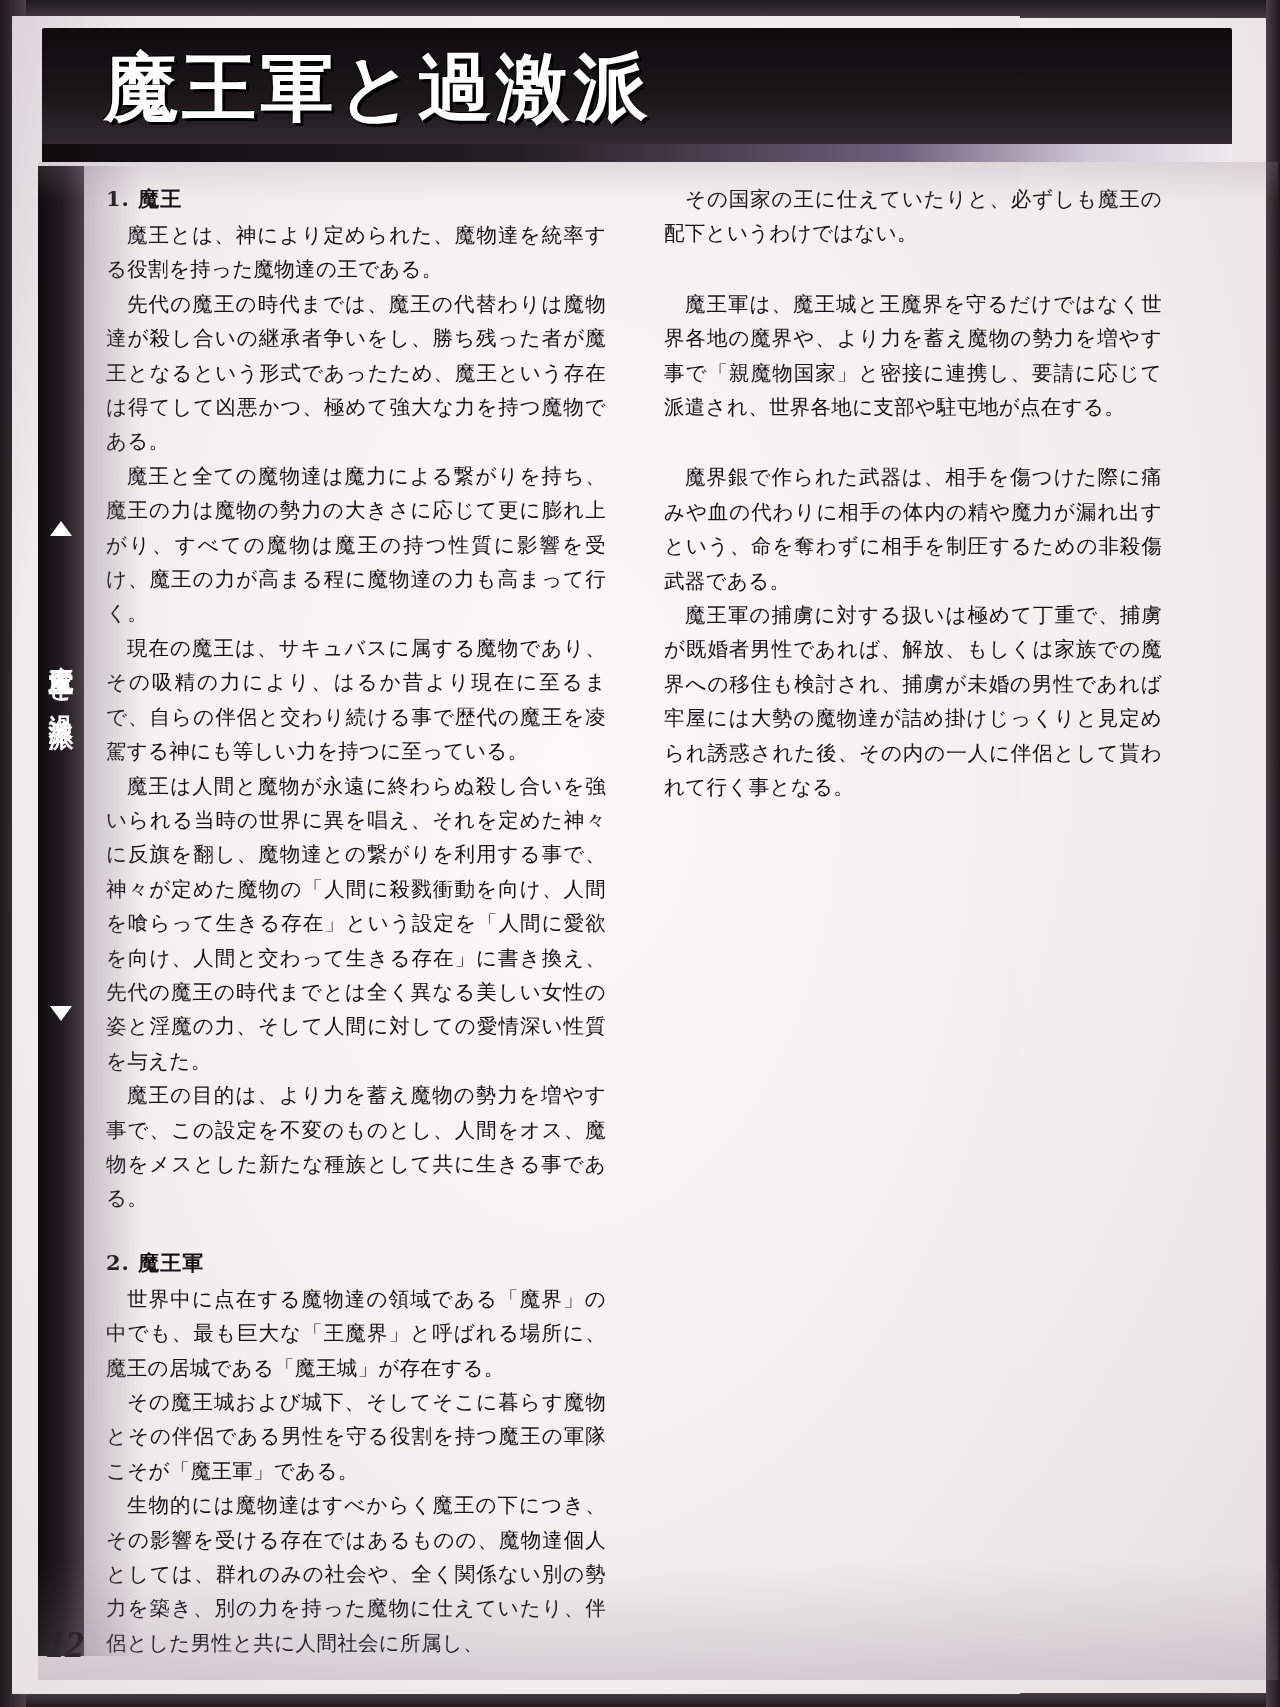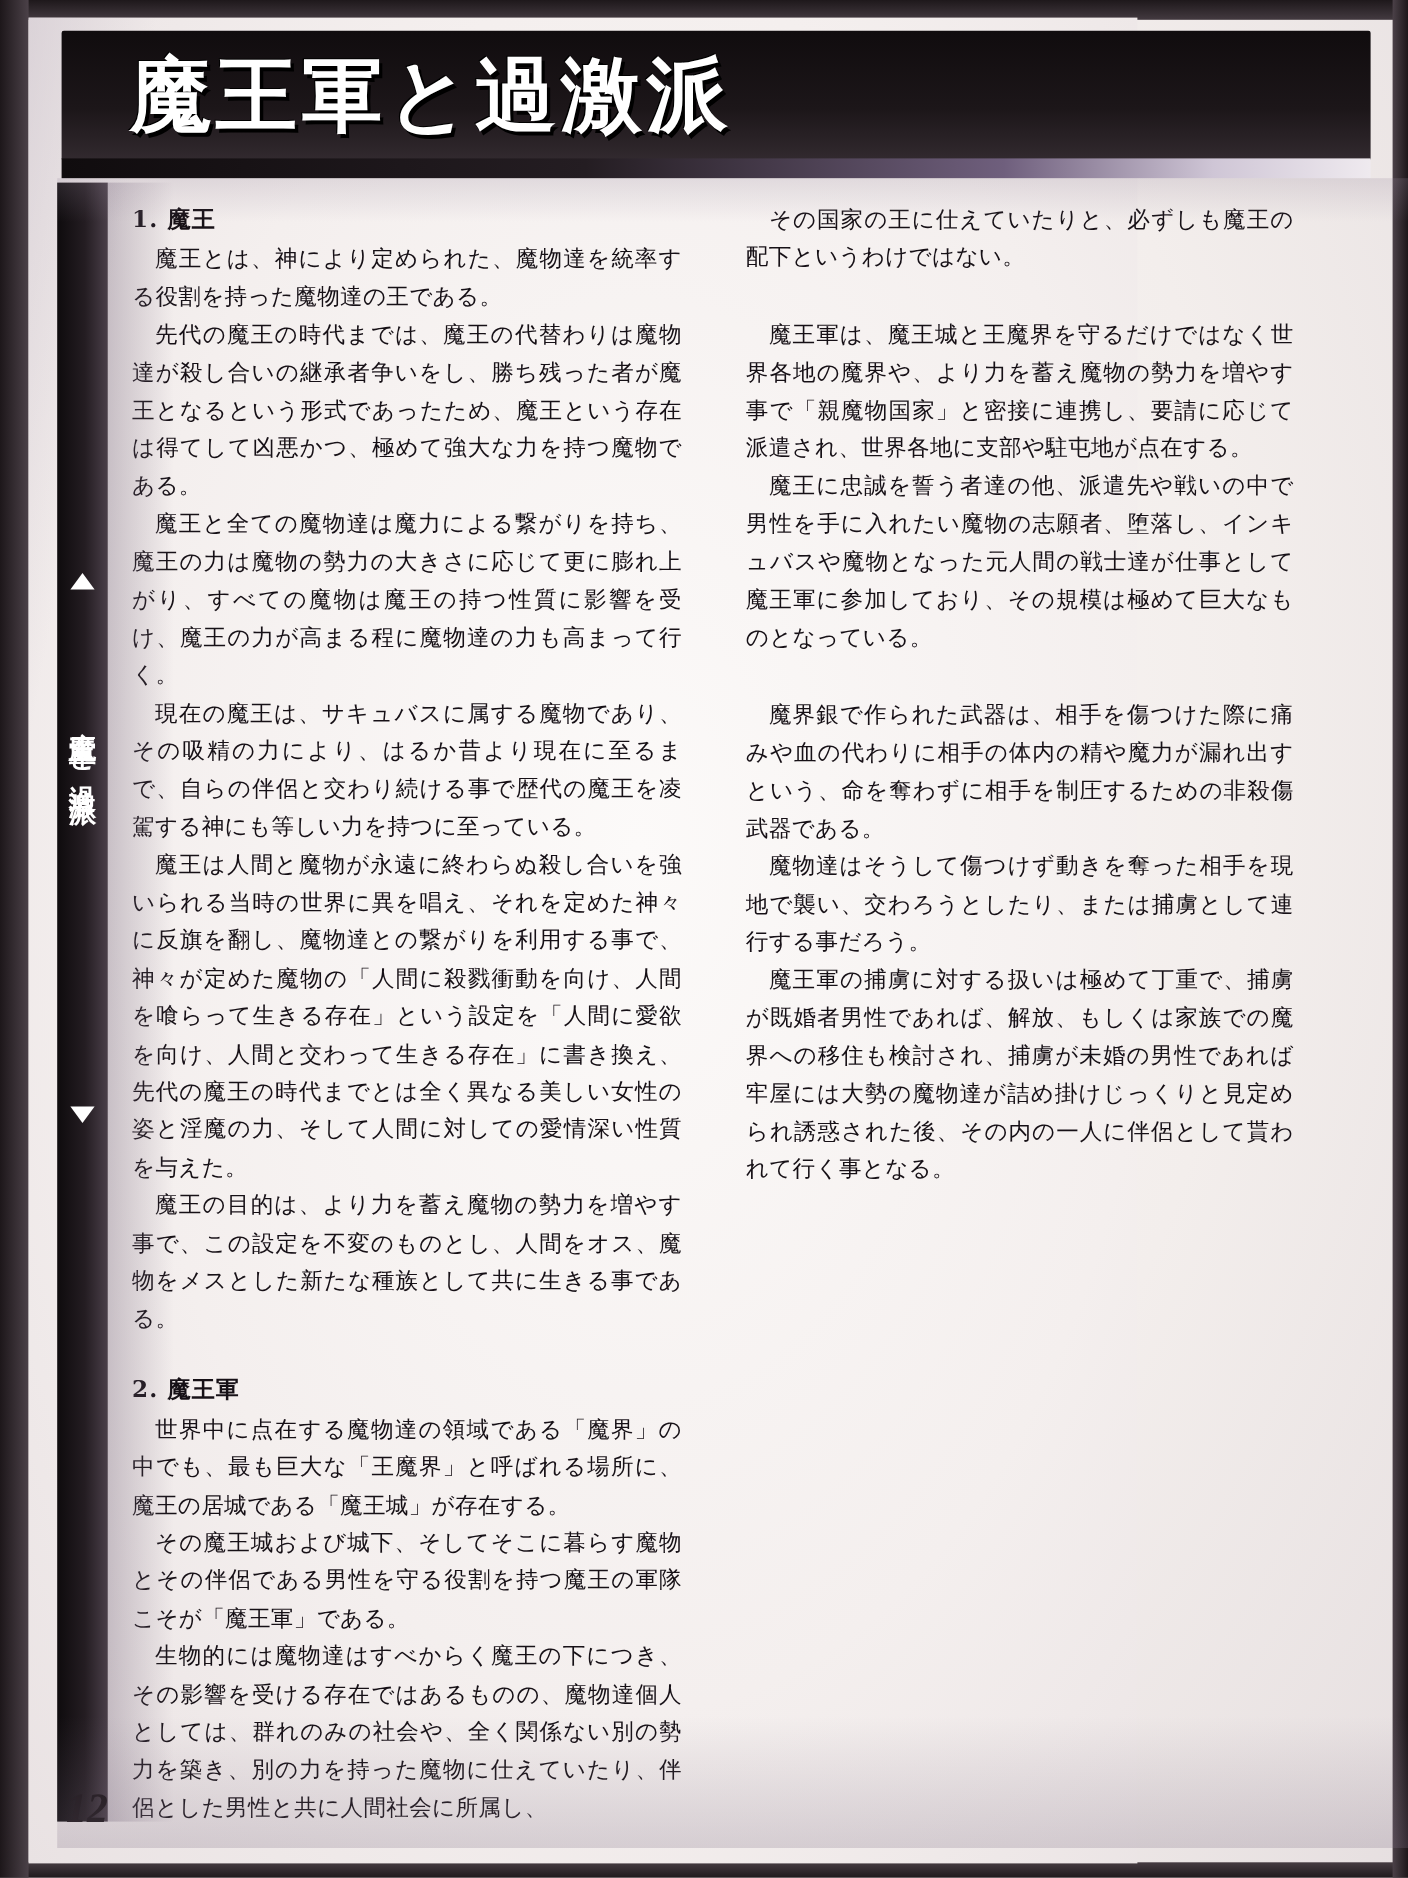--- a/index.html
+++ b/index.html
@@ -34,21 +34,21 @@
   .edge-bottom { bottom: 0; left: 0;  width: 1280px; height: 14px;
                  background: linear-gradient(0deg,#201a1d 0%, #463c42 100%); }
   .edge-left   { top: 0;  left: 0;    width: 26px;  height: 1707px;
                  background: linear-gradient(90deg,#1d171a 0%, #4b4148 100%); }
   .edge-right  { top: 0;  right: 0;   width: 14px;  height: 1707px;
                  background: linear-gradient(270deg,#1d171a 0%, #4b4148 100%); }
 
   
   #sheet {
     position: absolute;
-    left: 26px;
+    left: 12px;
     top: 16px;
     width: 1008px;
     height: 1678px;
     background:
       linear-gradient(100deg, rgba(205,196,205,.55) 0%, rgba(255,255,255,0) 9%),
       radial-gradient(ellipse at 55% 45%, #fcfaf9 0%, #f4efee 60%, #e9e2e3 100%);
   }
 
   
   #title-bar {
@@ -228,26 +228,24 @@
         <p class="para">生物的には魔物達はすべからく魔王の下につき、その影響を受ける存在ではあるものの、魔物達個人としては、群れのみの社会や、全く関係ない別の勢力を築き、別の力を持った魔物に仕えていたり、伴侶とした男性と共に人間社会に所属し、</p>
       </div>
 
       <div class="column col-right">
 
         <p class="para">その国家の王に仕えていたりと、必ずしも魔王の配下というわけではない。</p>
 
         <div class="gap-lg"></div>
 
         <p class="para">魔王軍は、魔王城と王魔界を守るだけではなく世界各地の魔界や、より力を蓄え魔物の勢力を増やす事で「親魔物国家」と密接に連携し、要請に応じて派遣され、世界各地に支部や駐屯地が点在する。</p>
-        <p class="para">魔王に忠誠を誓う者達の他、派遣先や戦いの中で男性を手に入れたい魔物の志願者、堕落し、インキュバスや魔物となった元人間の戦士達が仕事として魔王軍に参加しており、その規模は極めて巨大なものとなっている。</p>
 
         <div class="gap-lg"></div>
 
         <p class="para">魔界銀で作られた武器は、相手を傷つけた際に痛みや血の代わりに相手の体内の精や魔力が漏れ出すという、命を奪わずに相手を制圧するための非殺傷武器である。</p>
-        <p class="para">魔物達はそうして傷つけず動きを奪った相手を現地で襲い、交わろうとしたり、または捕虜として連行する事だろう。</p>
         <p class="para">魔王軍の捕虜に対する扱いは極めて丁重で、捕虜が既婚者男性であれば、解放、もしくは家族での魔界への移住も検討され、捕虜が未婚の男性であれば牢屋には大勢の魔物達が詰め掛けじっくりと見定められ誘惑された後、その内の一人に伴侶として貰われて行く事となる。</p>
 
         <div class="gap-lg"></div>
 
       </div>
     </div>
 
     <div id="page-number">12</div>
 
     <div id="shade-left"></div>

